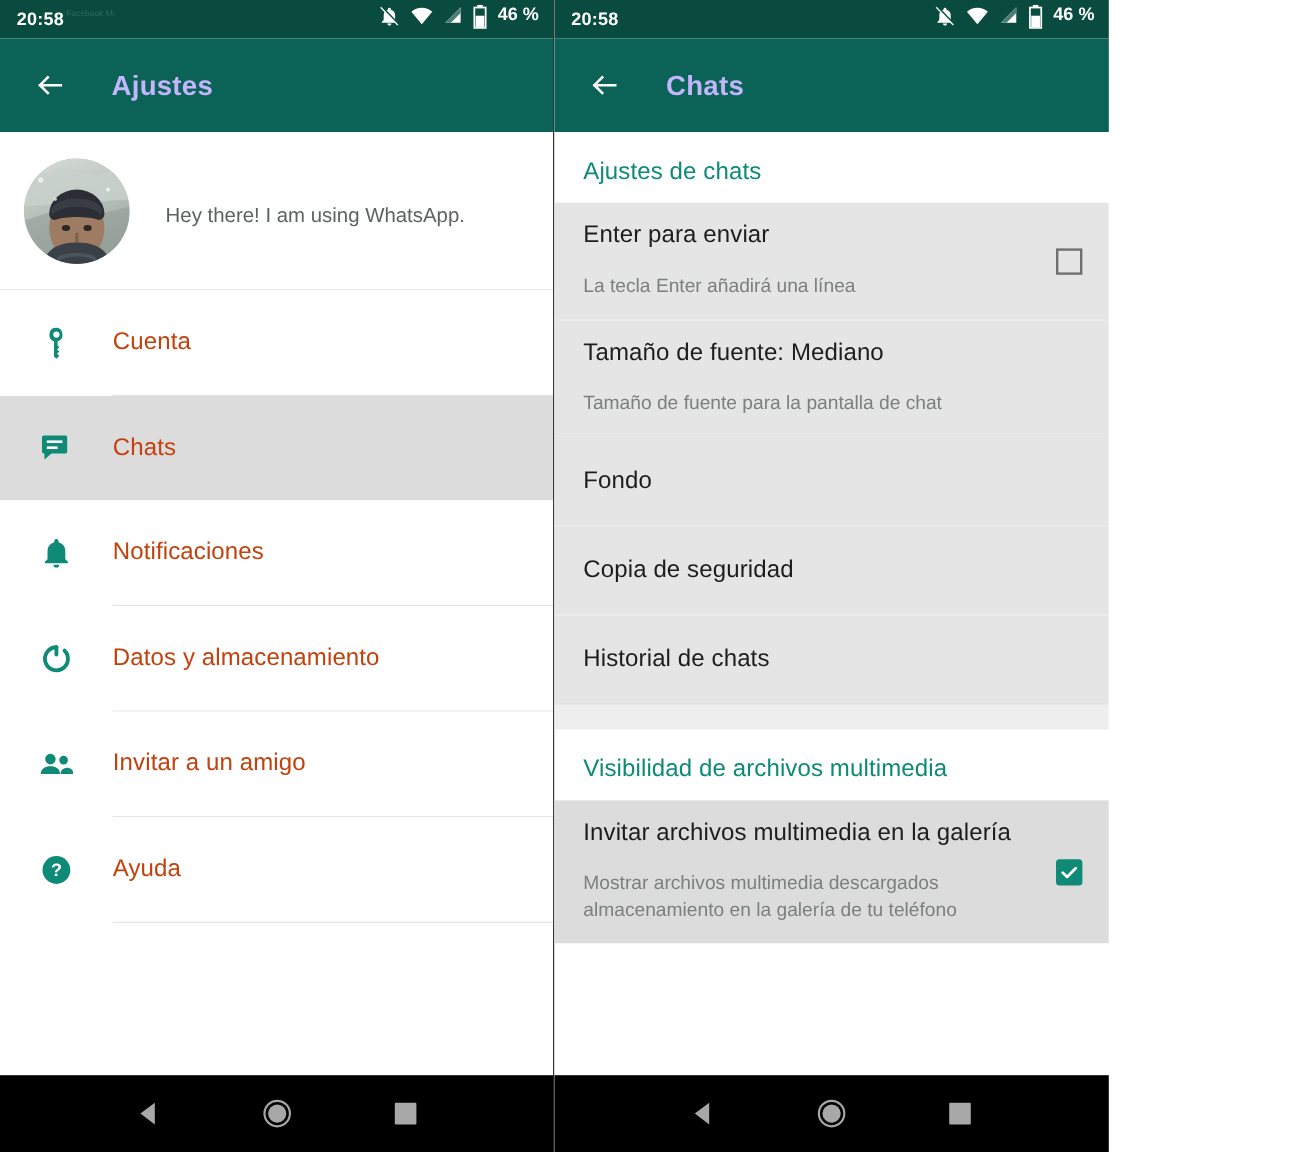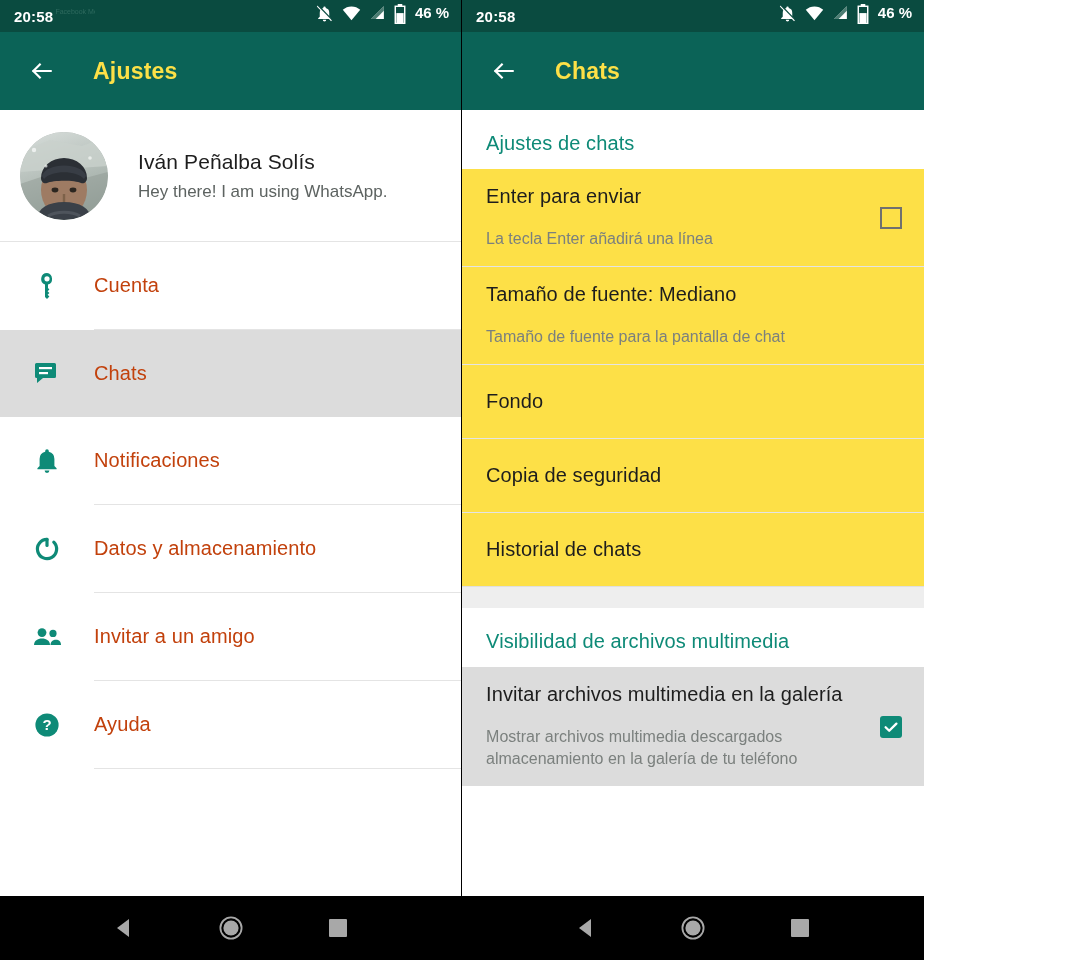--- a/index.html
+++ b/index.html
@@ -24,21 +24,21 @@
   .status-ghost {
     font-size: 7px; color: #2e6a5e; margin-left: 2px;
     line-height: 7px; white-space: nowrap; overflow: hidden;
     width: 40px; position: relative; top: -5px;
   }
   .status-right { margin-left: auto; display: flex; align-items: flex-start; gap: 8px; }
   .status-battery-text { font-size: 15px; font-weight: bold; margin-left: 1px; }
 
   
   .appbar {
-    height: 78px; background: #0b6357; color: #fde047;
+    height: 78px; background: #0b6357; color: #c4b5fd;
     display: flex; align-items: center; padding: 0 0 0 26px;
     flex: 0 0 78px;
   }
   .appbar-back { width: 32px; height: 32px; display: flex; align-items: center; justify-content: center; }
   .appbar-title { font-size: 23px; font-weight: bold; margin-left: 35px; letter-spacing: .2px; }
 
   
   .body { flex: 1 1 auto; overflow: hidden; position: relative; }
 
   
@@ -64,21 +64,21 @@
   .menu-icon { width: 30px; flex: 0 0 30px; display: flex; align-items: center; justify-content: center; }
   .menu-label { font-size: 20px; color: #c2410c; margin-left: 32px; letter-spacing: .1px; }
 
   
   .section-header {
     font-size: 20px; font-weight: normal; color: #0e8a77;
     padding: 22px 0 14px 24px; letter-spacing: .1px;
   }
   .setting-row {
     display: flex; align-items: center; padding: 0 22px 0 24px;
-    min-height: 73px; background: #fde047;
+    min-height: 73px; background: #e5e5e5;
   }
   .setting-row.highlight { background: #dcdcdc; }
   .setting-texts { flex: 1 1 auto; padding: 16px 0; }
   .setting-title { font-size: 20px; color: #1d1d1d; letter-spacing: .1px; }
   .setting-sub { font-size: 16px; color: #7b807e; margin-top: 20px; line-height: 22px; }
   .section-gap { height: 22px; background: #eeeeee; border-top: 1px solid #dfdfdf; }
 
   .cb { width: 22px; height: 22px; flex: 0 0 22px; }
   .cb.unchecked { border: 2px solid #70706f; background: transparent; }
   .cb.checked { background: #0e8a77; border-radius: 3px; display: flex; align-items: center; justify-content: center; }
@@ -168,21 +168,20 @@
               <path d="M38 76c4 2 8 2 12 0" stroke="#6e543f" stroke-width="2" fill="none"></path>
               <path d="M16 88c2-12 12-18 28-18s26 6 28 18z" fill="#3a4048"></path>
               <path d="M28 84c8-5 24-5 32 0" stroke="#4e545c" stroke-width="3" fill="none"></path>
               <circle cx="14" cy="18" r="2.2" fill="#f2f5f3" opacity="0.85"></circle>
               <circle cx="70" cy="26" r="1.8" fill="#f2f5f3" opacity="0.8"></circle>
               <circle cx="26" cy="34" r="1.5" fill="#f2f5f3" opacity="0.7"></circle>
             </g>
           </svg>
         </span>
         <span class="profile-text">
-          <div class="profile-name">Iván Peñalba Solís</div>
           <div class="profile-status">Hey there! I am using WhatsApp.</div>
         </span>
       </div>
 
       <div class="divider-full"></div>
 
       <div class="menu-item">
         <span class="menu-icon">
           <svg width="22" height="26" viewBox="0 0 22 26">
               <path fill="#0e8a77" d="M11 0a6 6 0 0 0-2 11.6V24l2 2 2.4-2.4-1.8-1.8 1.8-1.8-1.8-1.8 1.8-1.8-1.4-1.4V11.6A6 6 0 0 0 11 0zm0 3.2a2.6 2.6 0 1 1 0 5.2 2.6 2.6 0 0 1 0-5.2z"></path>

